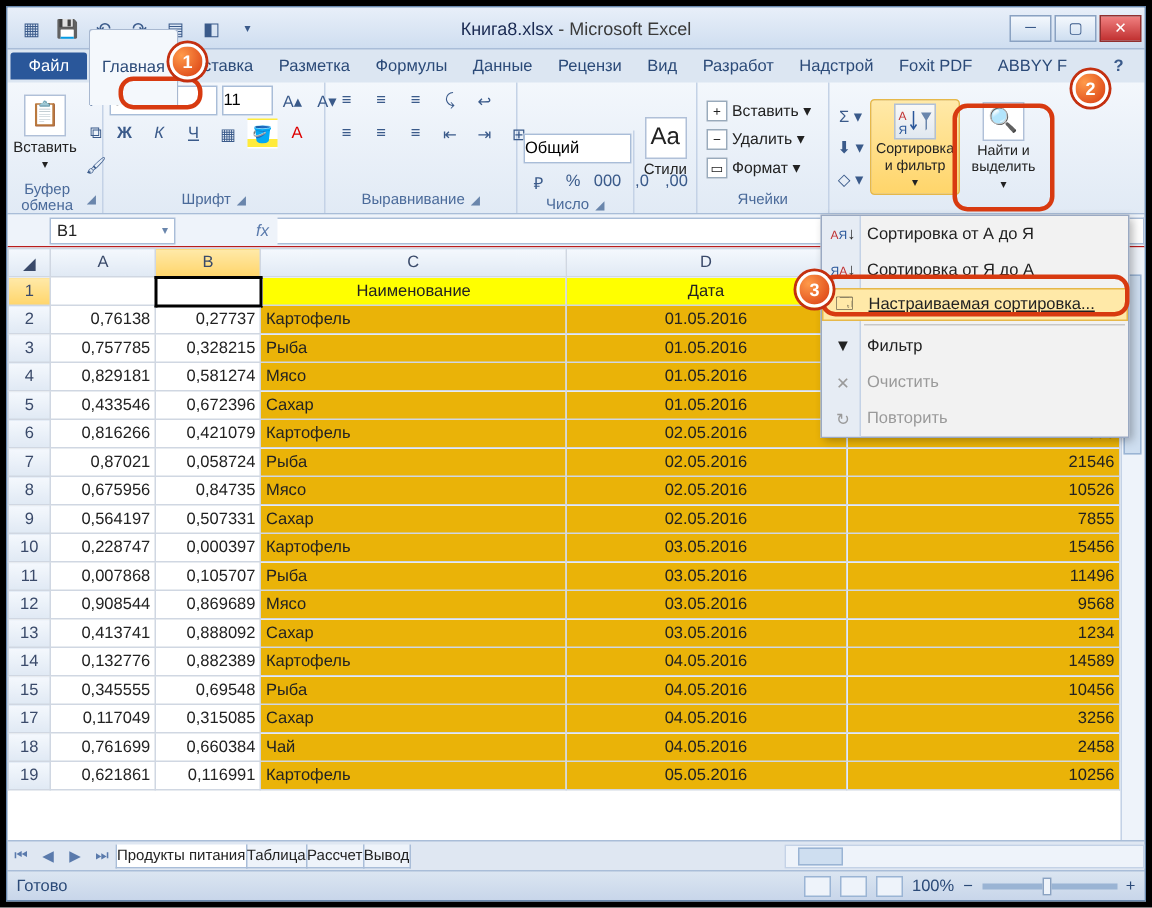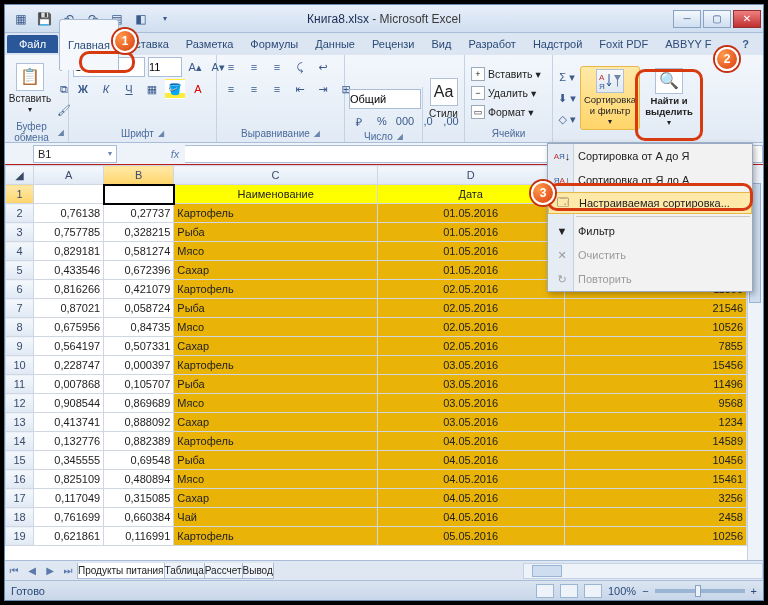--- a/index.html
+++ b/index.html
@@ -263,21 +263,21 @@
                 <text x="1" y="18" font-size="8" fill="#2a579a">Я</text>
                 <path d="M11 3 v12 m-2 -3 l2 3 l2 -3" stroke="#2a579a" fill="none"></path>
                 <path d="M16 4 h7 l-3 5 v6 l-1 1 v-7 z" fill="#6a86ac"></path>
               </svg>
           </div>
           <span style="font-size:9.5px;">Сортировка и фильтр</span>
             <span style="font-size:8px;">▾</span>
         </div>
         <div class="bigbtn" style="width:52px;">
           <div class="ico">🔍</div>
-          <span style="font-size:9.5px;font-weight:bold;">Найти и выделить</span>
+          <span style="font-size:9.5px;">Найти и выделить</span>
             <span style="font-size:8px;">▾</span>
         </div>
       </div>
       <div class="group-label"></div>
     </div>
   </div>
 
   <div class="fxbar">
     <div class="namebox">
         <span>B1</span>
@@ -423,28 +423,20 @@
             </tr>
             <tr>
               <td class="rh">15</td>
               <td class="num">0,345555</td>
               <td class="num">0,69548</td>
               <td class="green">Рыба</td>
               <td class="green center">04.05.2016</td>
               <td class="green num">10456</td>
             </tr>
             <tr>
-              <td class="rh">16</td>
-              <td class="num">0,825109</td>
-              <td class="num">0,480894</td>
-              <td class="green">Мясо</td>
-              <td class="green center">04.05.2016</td>
-              <td class="green num">15461</td>
-            </tr>
-            <tr>
               <td class="rh">17</td>
               <td class="num">0,117049</td>
               <td class="num">0,315085</td>
               <td class="green">Сахар</td>
               <td class="green center">04.05.2016</td>
               <td class="green num">3256</td>
             </tr>
             <tr>
               <td class="rh">18</td>
               <td class="num">0,761699</td>

